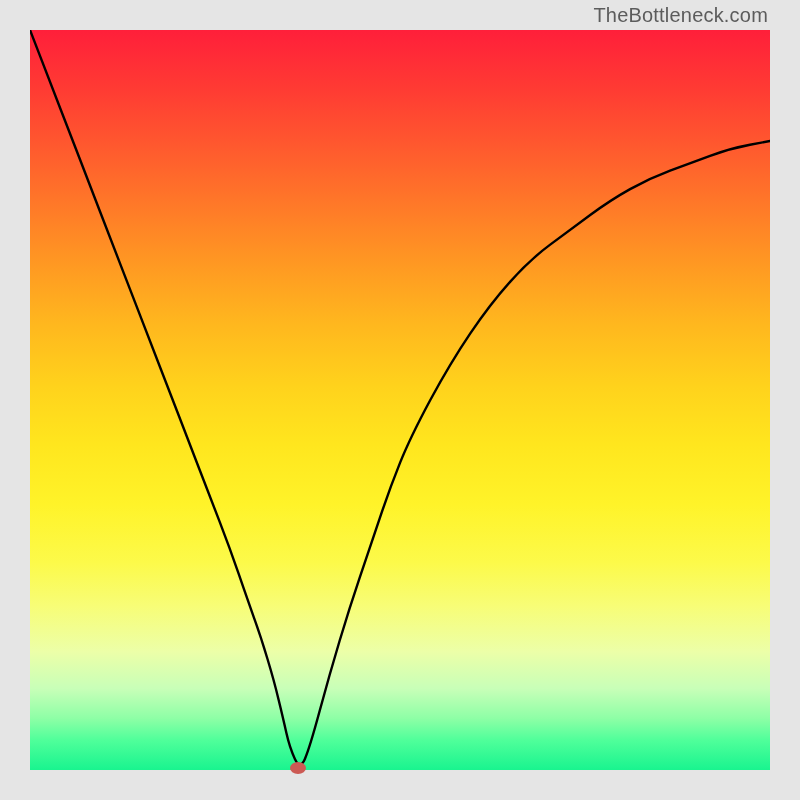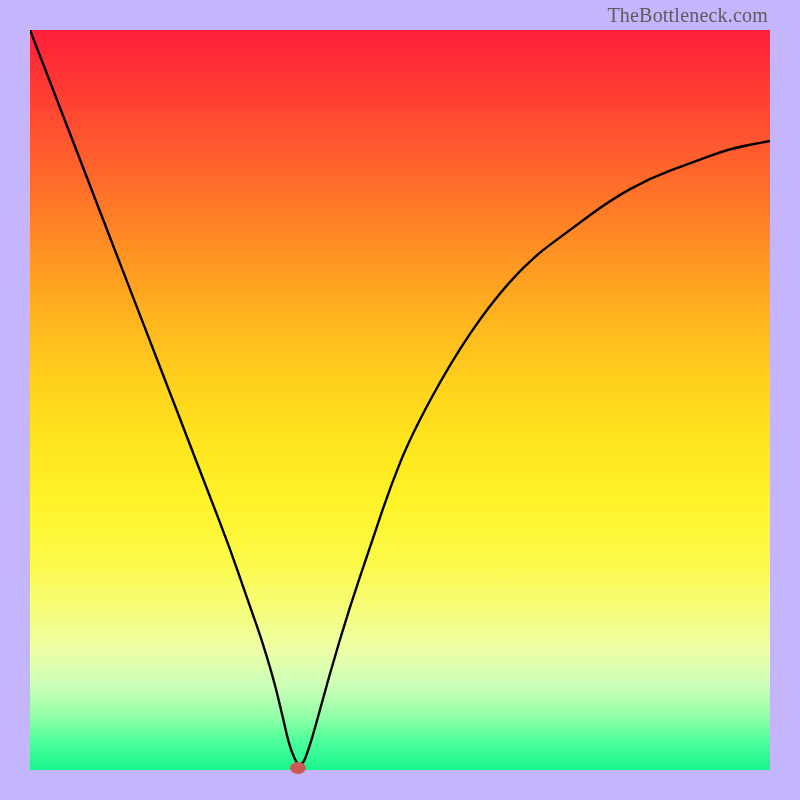--- a/index.html
+++ b/index.html
@@ -10,22 +10,21 @@
     background: #000;
     overflow: hidden;
     font-family: Arial, Helvetica, sans-serif;
   }
   .frame {
     position: absolute;
     top: 0;
     left: 0;
     width: 800px;
     height: 800px;
-    background: #c4b5fd;
-    font-family: Liberation Serif, serif;
+    background: #e5e5e5;
   }
   .plot-area {
     position: absolute;
     top: 30px;
     left: 30px;
     width: 740px;
     height: 740px;
     
     background: linear-gradient(
       to bottom,

